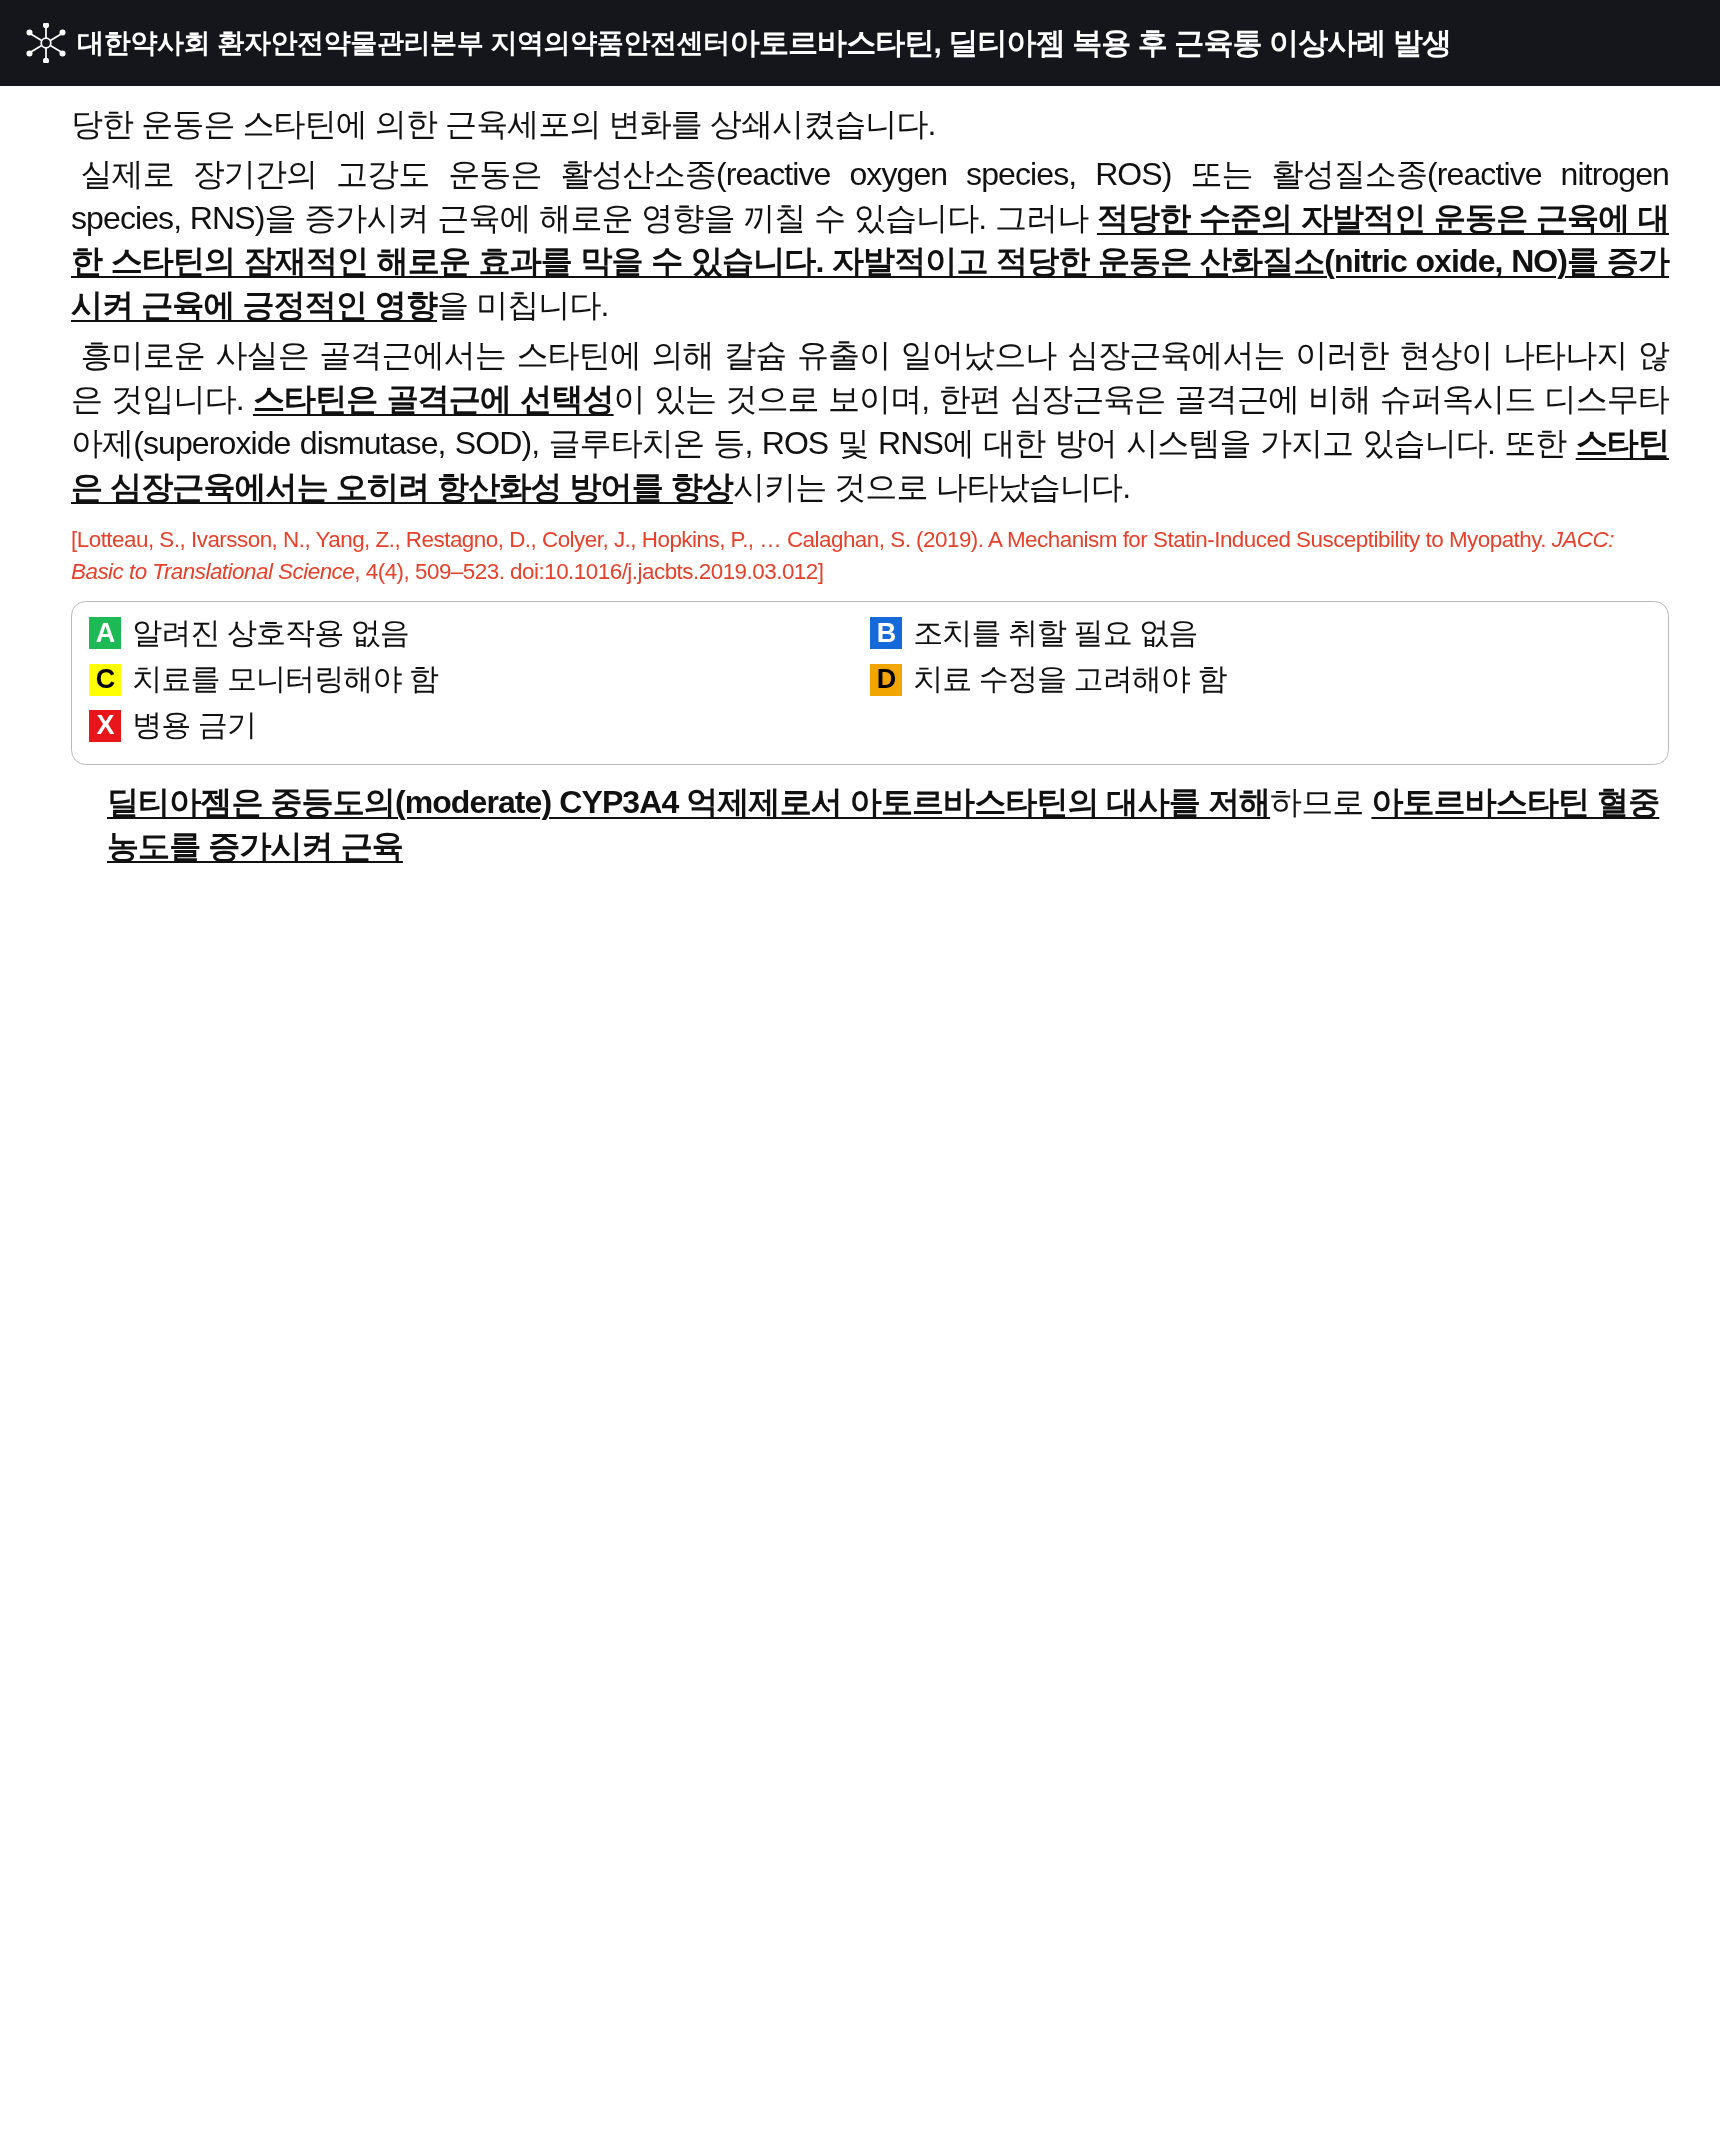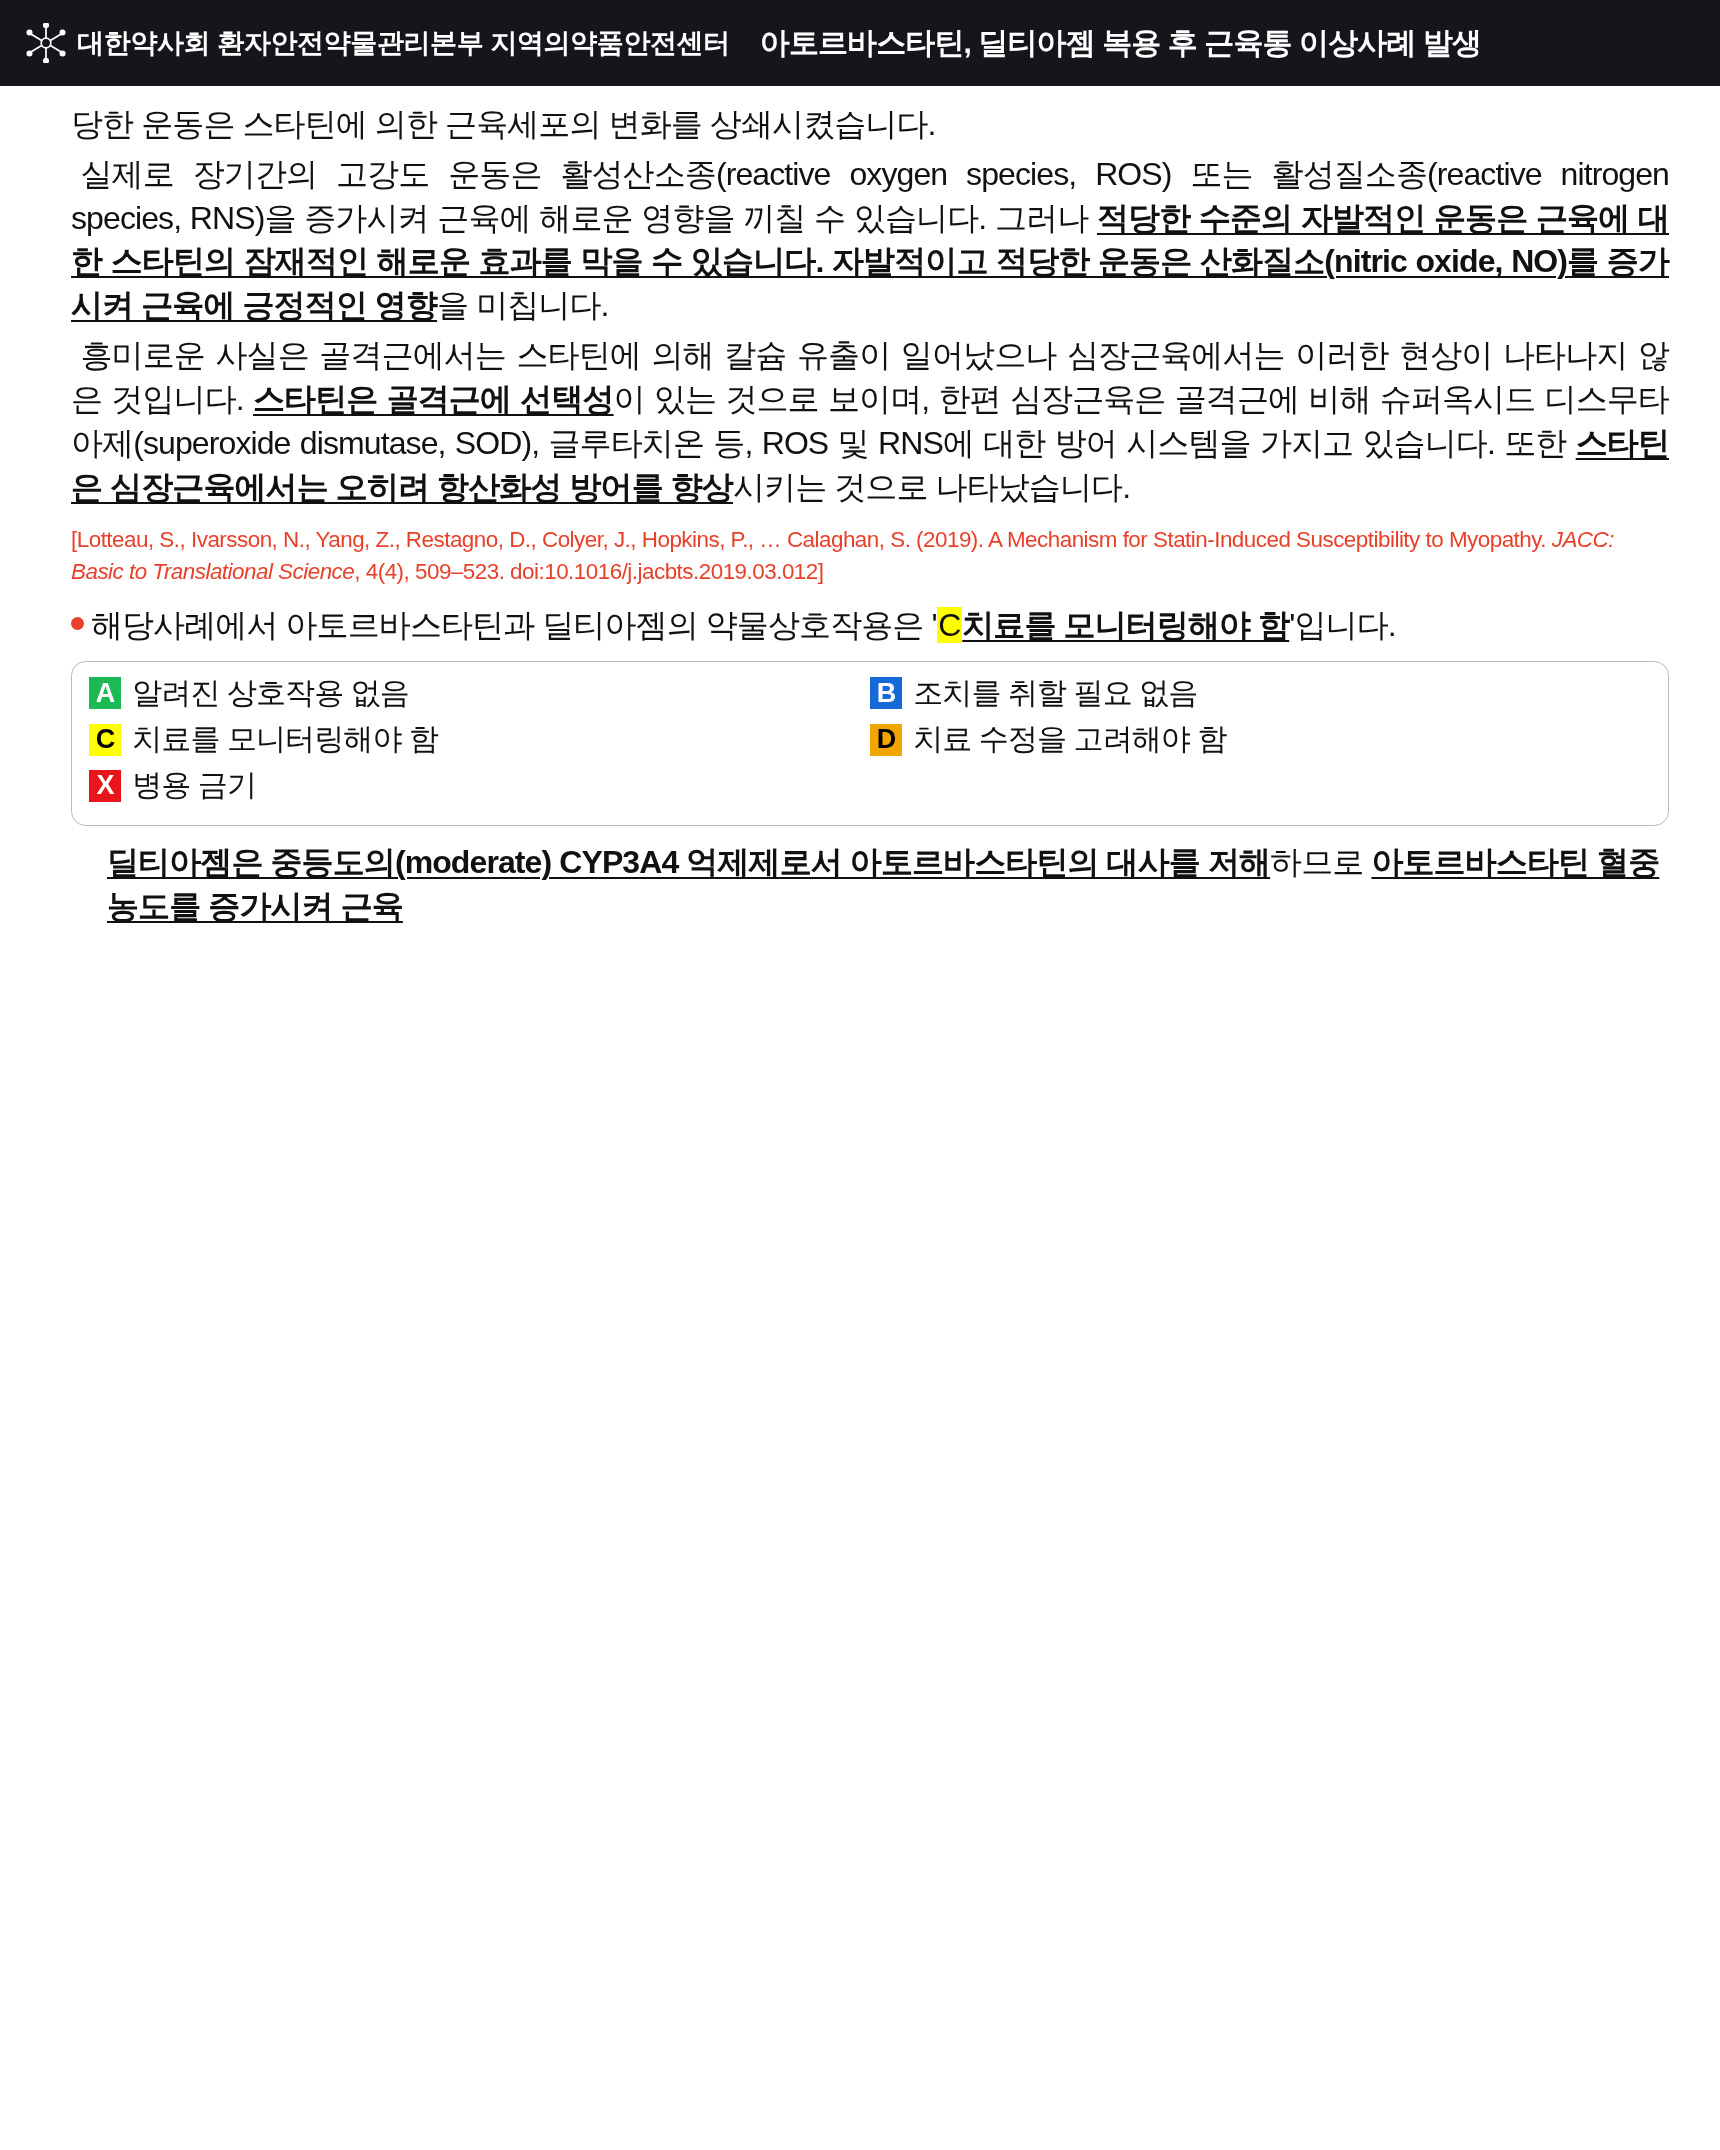--- a/index.html
+++ b/index.html
@@ -40,21 +40,20 @@
     font-size: 27px;
     font-weight: 700;
     letter-spacing: -0.4px;
     white-space: nowrap;
   }
   .header-title {
     font-size: 30px;
     font-weight: 800;
     letter-spacing: -0.9px;
     white-space: nowrap;
-    margin-left: 30px;
   }
 
   
   .content {
     box-sizing: border-box;
     padding: 17px 52px 0 71px;
   }
   p {
     margin: 0 0 6px 0;
     font-size: 32px;
@@ -201,23 +200,20 @@
 
   <p class="first-line">당한 운동은 스타틴에 의한 근육세포의 변화를 상쇄시켰습니다.</p>
 
   <p class="indent"><span> 실제로 장기간의 고강도 운동은 활성산소종(reactive oxygen species, ROS) 또는 활성질소종(reactive nitrogen species, RNS)을 증가시켜 근육에 해로운 영향을 끼칠 수 있습니다. 그러나 </span><span class="ub">적당한 수준의 자발적인 운동은 근육에 대한 스타틴의 잠재적인 해로운 효과를 막을 수 있습니다. 자발적이고 적당한 운동은 산화질소(nitric oxide, NO)를 증가시켜 근육에 긍정적인 영향</span><span>을 미칩니다.</span></p>
 
   <p class="indent"><span> 흥미로운 사실은 골격근에서는 스타틴에 의해 칼슘 유출이 일어났으나 심장근육에서는 이러한 현상이 나타나지 않은 것입니다. </span><span class="ub">스타틴은 골격근에 선택성</span><span>이 있는 것으로 보이며, 한편 심장근육은 골격근에 비해 슈퍼옥시드 디스무타아제(superoxide dismutase, SOD), 글루타치온 등, ROS 및 RNS에 대한 방어 시스템을 가지고 있습니다. 또한 </span><span class="ub">스타틴은 심장근육에서는 오히려 항산화성 방어를 향상</span><span>시키는 것으로 나타났습니다.</span></p>
 
   <div class="reference"><span>[Lotteau, S., Ivarsson, N., Yang, Z., Restagno, D., Colyer, J., Hopkins, P., … Calaghan, S. (2019). A Mechanism for Statin-Induced Susceptibility to Myopathy. </span><span class="ital">JACC: Basic to Translational Science</span><span>, 4(4), 509–523. doi:10.1016/j.jacbts.2019.03.012]</span></div>
 
 
-  <div class="bullet-para">
-    <span class="dot"></span><span>해당사례에서 아토르바스타틴과 딜티아젬의 약물상호작용은 '</span><span class="hl-yellow">C</span><span class="ub">치료를 모니터링해야 함</span><span>'입니다.</span>
-  </div>
 
   <div class="legend">
     <div class="legend-row">
       <div class="legend-cell">
         <span class="badge badge-a">A</span>
         <span>알려진 상호작용 없음</span>
       </div>
       <div class="legend-cell">
         <span class="badge badge-b">B</span>
         <span>조치를 취할 필요 없음</span>

